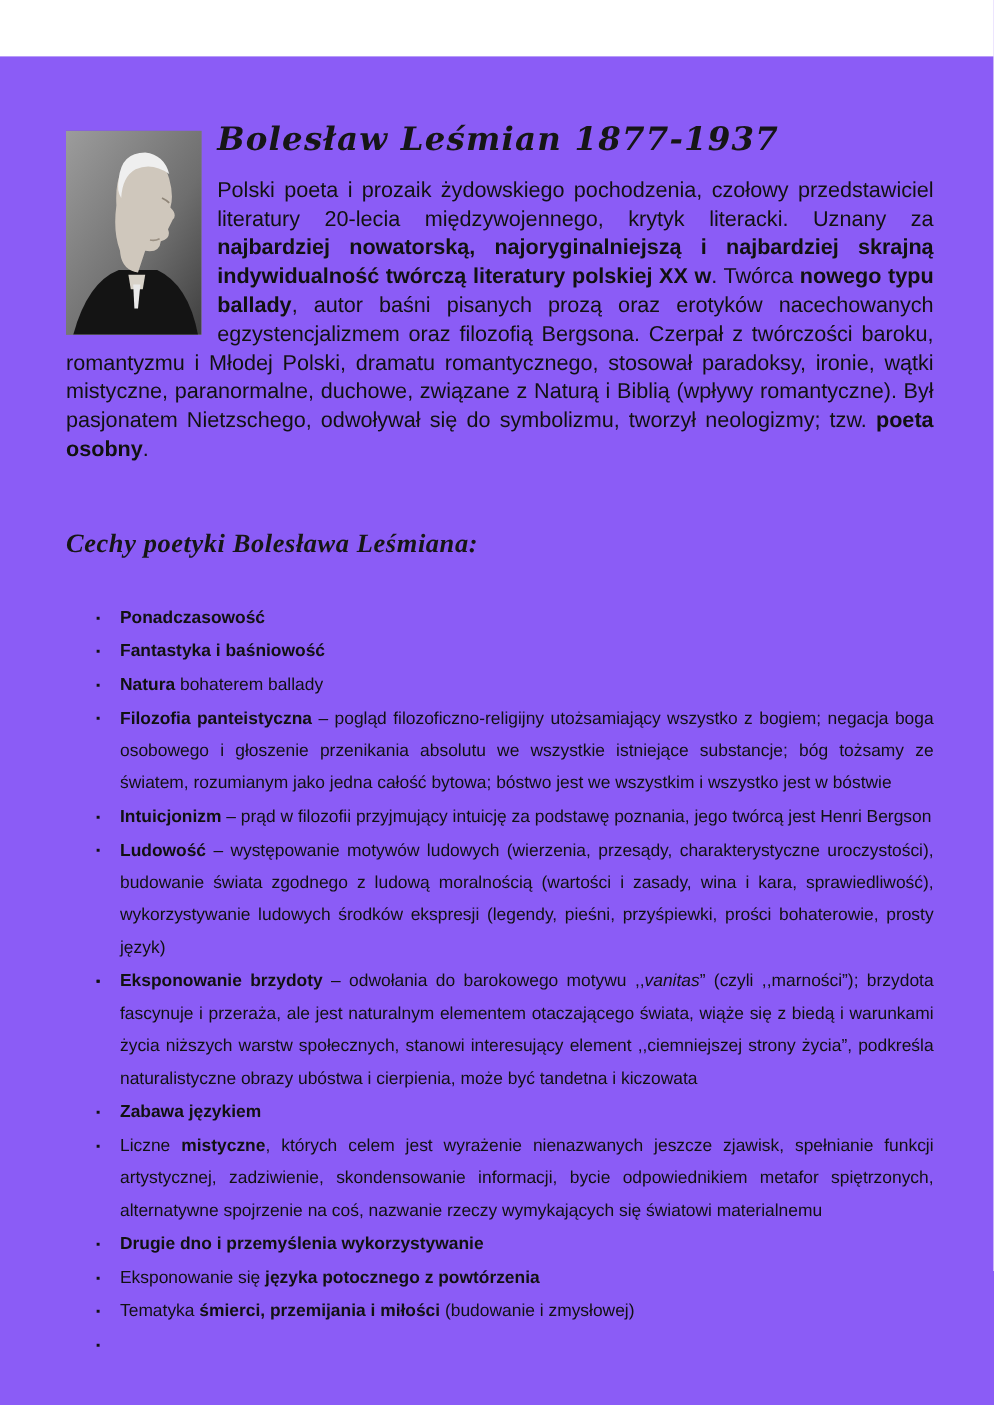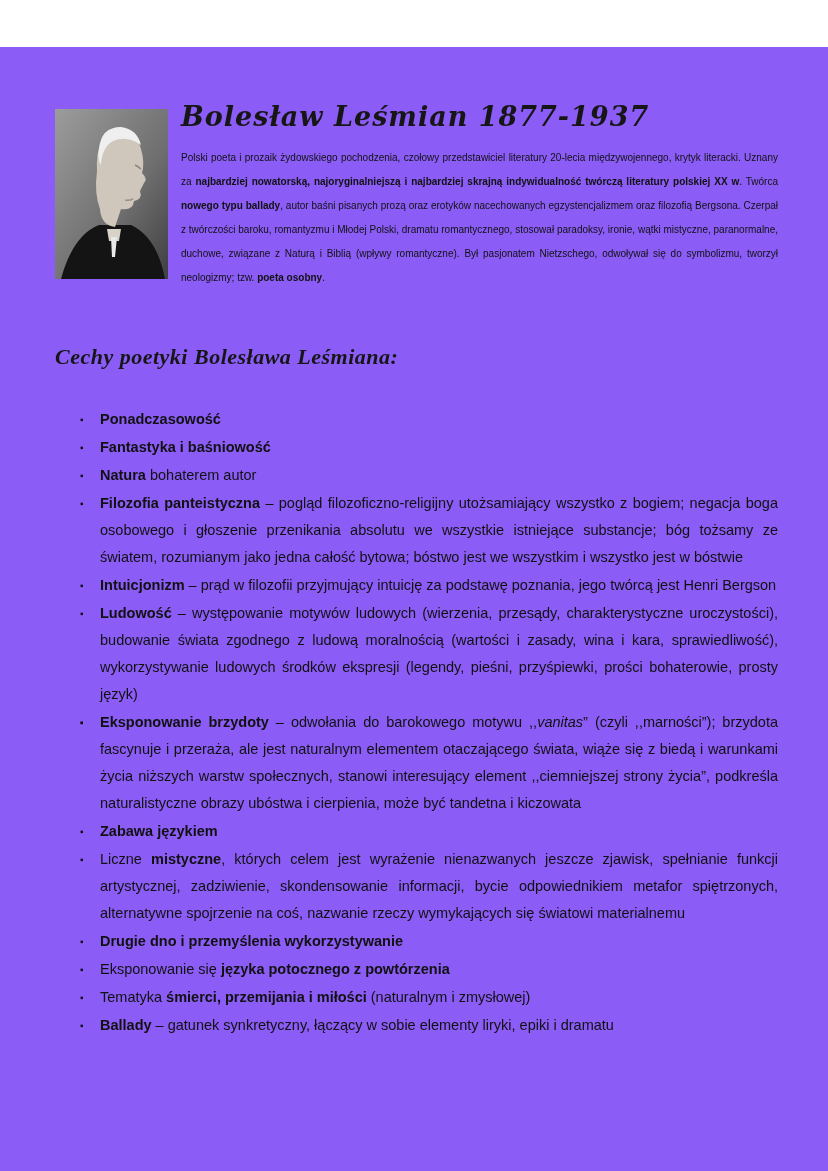--- a/index.html
+++ b/index.html
@@ -35,21 +35,21 @@
     font-family: "DejaVu Serif", serif;
     font-style: italic;
     font-weight: 700;
     font-size: 27px;
     letter-spacing: 1px;
     margin: 0 0 14px 0;
     color: #161616;
   }
   .intro {
     margin: 0;
-    font-size: 10px;
+    font-size: 18px;
     line-height: 24px;
     text-align: justify;
   }
   .clear { clear: both; }
   .script-heading {
     font-family: Liberation Serif, serif;
     font-style: italic;
     font-weight: 700;
     font-size: 22px;
     letter-spacing: 0.5px;
@@ -119,21 +119,21 @@
       <li class="poetics-item">
       <span class="bullet">▪</span>
       <span class="item-text"><span class="b">Ponadczasowość</span></span>
     </li>
       <li class="poetics-item">
       <span class="bullet">▪</span>
       <span class="item-text"><span class="b">Fantastyka i baśniowość</span></span>
     </li>
       <li class="poetics-item">
       <span class="bullet">▪</span>
-      <span class="item-text"><span class="b">Natura</span><span> bohaterem autor</span></span>
+      <span class="item-text"><span class="b">Natura</span><span> bohaterem ballady</span></span>
     </li>
       <li class="poetics-item">
       <span class="bullet">▪</span>
       <span class="item-text"><span class="b">Filozofia panteistyczna</span><span> – pogląd filozoficzno-religijny utożsamiający wszystko z bogiem; negacja boga osobowego i głoszenie przenikania absolutu we wszystkie istniejące substancje; bóg tożsamy ze światem, rozumianym jako jedna całość bytowa; bóstwo jest we wszystkim i wszystko jest w bóstwie</span></span>
     </li>
       <li class="poetics-item">
       <span class="bullet">▪</span>
       <span class="item-text"><span class="b">Intuicjonizm</span><span> – prąd w filozofii przyjmujący intuicję za podstawę poznania, jego twórcą jest Henri Bergson</span></span>
     </li>
       <li class="poetics-item">
@@ -158,21 +158,20 @@
       <li class="poetics-item">
       <span class="bullet">▪</span>
       <span class="item-text"><span class="b">Drugie dno i przemyślenia wykorzystywanie</span></span>
     </li>
       <li class="poetics-item">
       <span class="bullet">▪</span>
       <span class="item-text"><span>Eksponowanie się </span><span class="b">języka potocznego z powtórzenia</span></span>
     </li>
       <li class="poetics-item">
       <span class="bullet">▪</span>
-      <span class="item-text"><span>Tematyka </span><span class="b">śmierci, przemijania i miłości</span><span> (naturalnym i zmysłowej)</span></span>
+      <span class="item-text"><span>Tematyka </span><span class="b">śmierci, przemijania i miłości</span><span> (budowanie i zmysłowej)</span></span>
     </li>
       <li class="poetics-item">
       <span class="bullet">▪</span>
-      <span class="item-text"><span class="b">Ballady</span><span> – gatunek synkretyczny, łączący w sobie elementy liryki, epiki i dramatu</span></span>
     </li>
     </ul>
 
 </div>
 
 </body></html>

